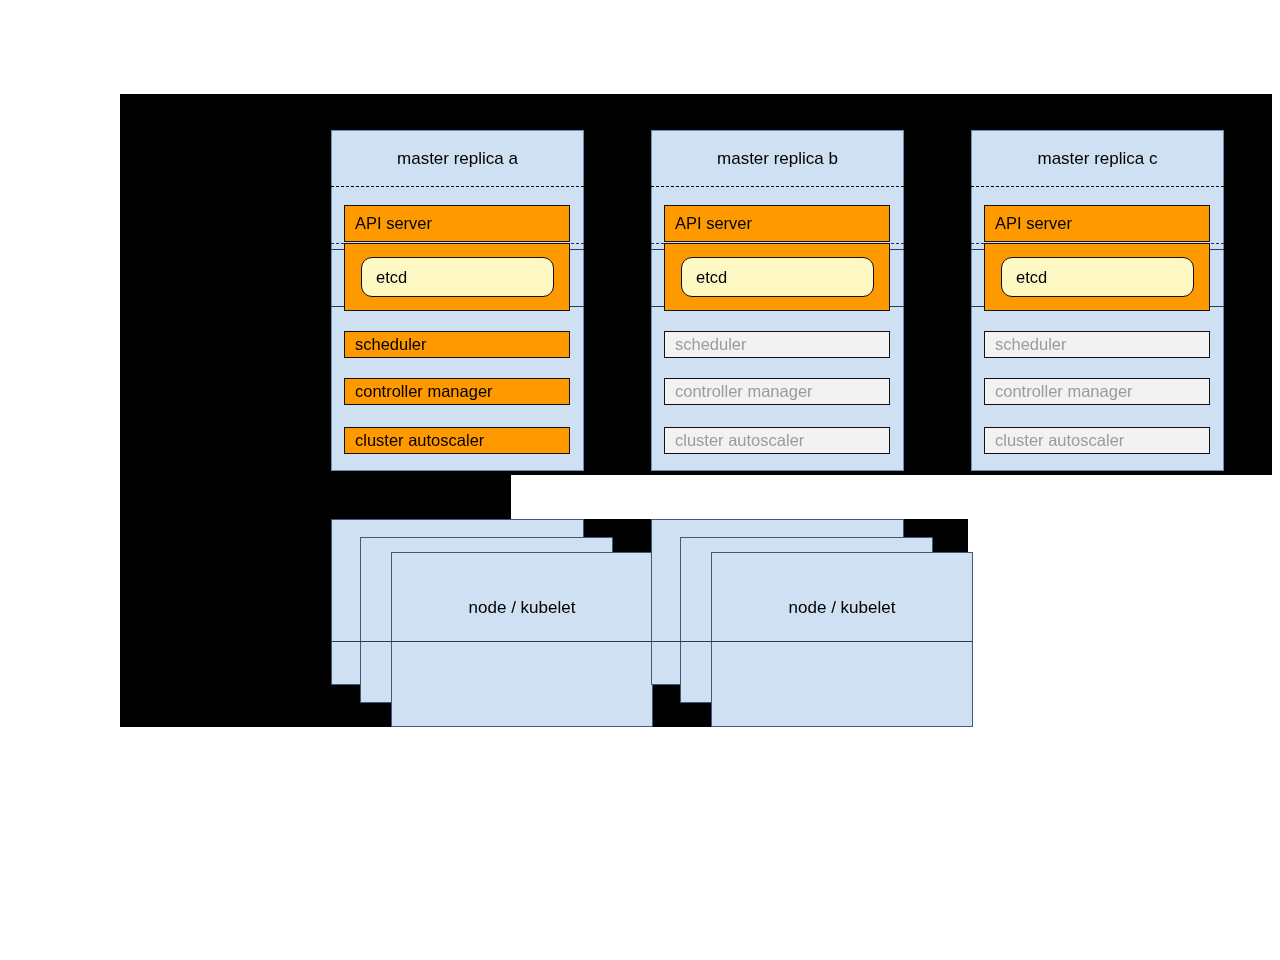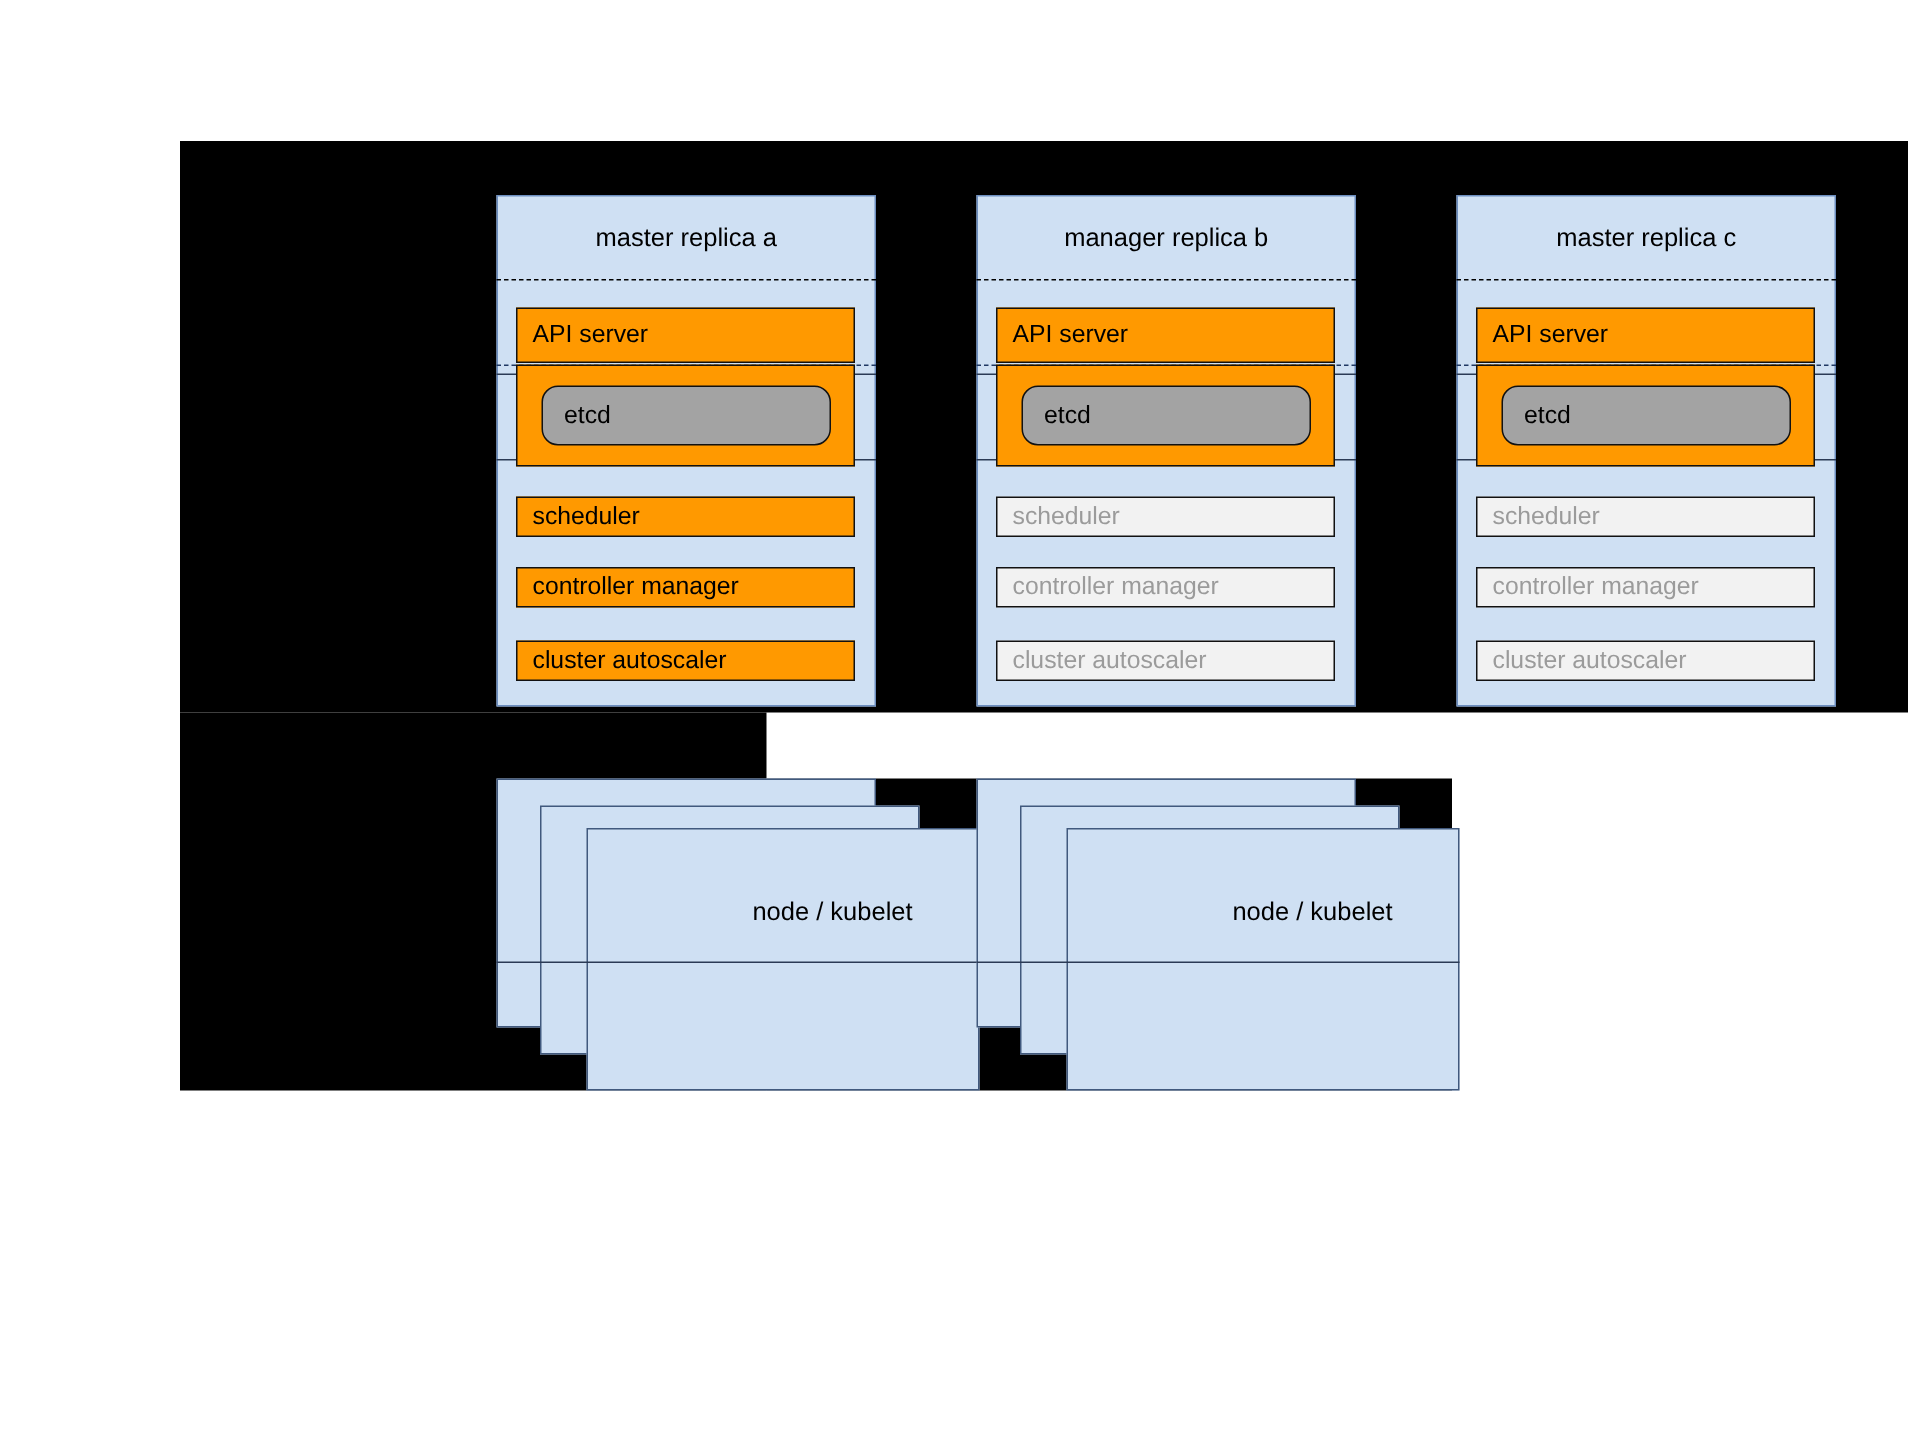--- a/index.html
+++ b/index.html
@@ -39,31 +39,31 @@
     display:flex;align-items:center;
     padding-left:10px;font-size:16.5px;
     border:1.2px solid #111;
   }
   .comp.active{background:#ff9900;color:#000;align-items:center;}
   .comp.inactive{background:#f2f2f2;color:#9b9b9b;}
 
   .etcd{
     position:absolute;box-sizing:border-box;
     display:flex;align-items:center;padding-left:14px;
-    background:#a3a3a3;border:1.3px solid #111;border-radius:11px;
+    background:#fef9c3;border:1.3px solid #111;border-radius:11px;
     font-size:16.5px;color:#000;
   }
 
   
   .stack-layer{
     position:absolute;box-sizing:border-box;
     background:#cfe0f3;border:1px solid #41597d;
   }
   .stack-label{
-    position:absolute;text-align:center;font-size:17px;color:#000;margin-left:33px;
+    position:absolute;text-align:center;font-size:17px;color:#000;
   }
 </style>
 </head>
 <body>
 
 <div id="canvas">
 
   <div class="blk" style="left:120px;top:94px;width:1152px;height:381px;"></div>
   <div class="blk" style="left:120px;top:475px;width:391px;height:252px;"></div>
   <div class="blk" style="left:511px;top:519px;width:457px;height:208px;"></div>
@@ -88,21 +88,21 @@
     <span>scheduler</span>
   </div>
   <div class="comp active" style="left:344px;top:378px;width:226px;height:27px;">
     <span>controller manager</span>
   </div>
   <div class="comp active" style="left:344px;top:427px;width:226px;height:27px;">
     <span>cluster autoscaler</span>
   </div>
 
   <div class="box panel" style="left:651px;top:130px;width:253px;height:341px;">
-    <div class="panel-title">manager replica b</div>
+    <div class="panel-title">master replica b</div>
   </div>
   <div class="hline-dash" style="left:651px;top:186px;width:253px;"></div>
   <div class="hline-dash-blue" style="left:651px;top:243px;width:253px;"></div>
   <div class="hline-solid" style="left:651px;top:249px;width:253px;"></div>
   <div class="hline-solid" style="left:651px;top:306px;width:253px;"></div>
 
   <div class="comp active" style="left:664px;top:205px;width:226px;height:37px;">
     <span>API server</span>
   </div>
   <div class="comp active" style="left:664px;top:243px;width:226px;height:68px;"></div>

